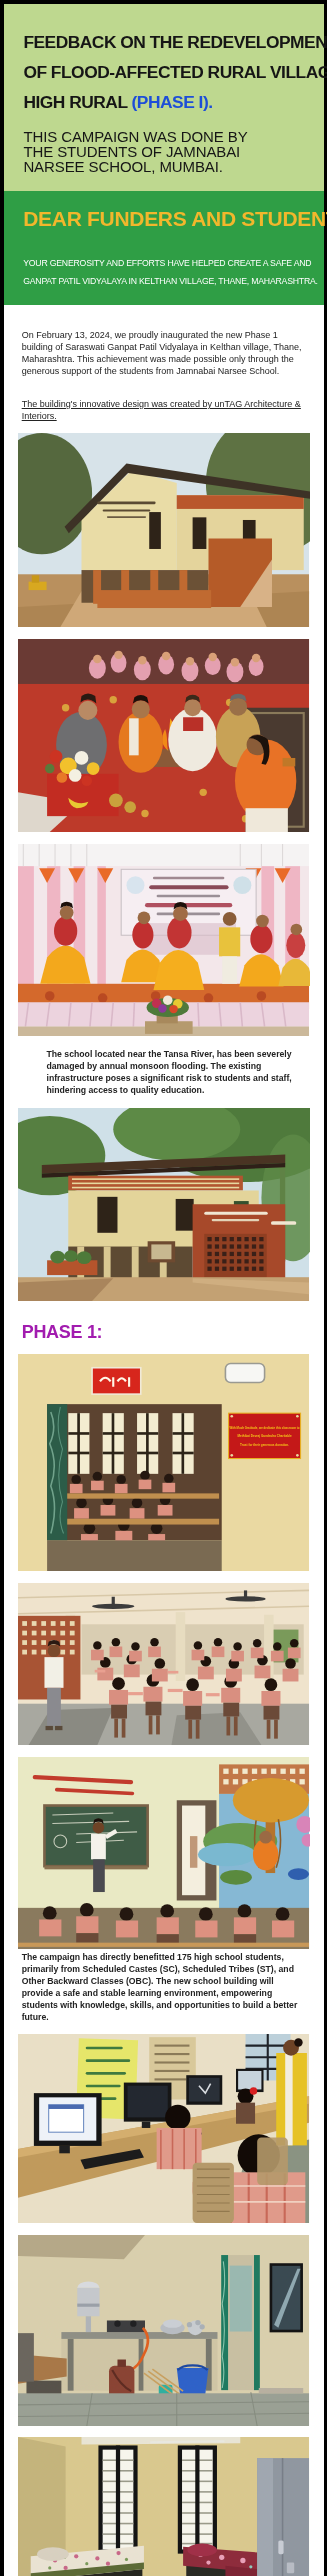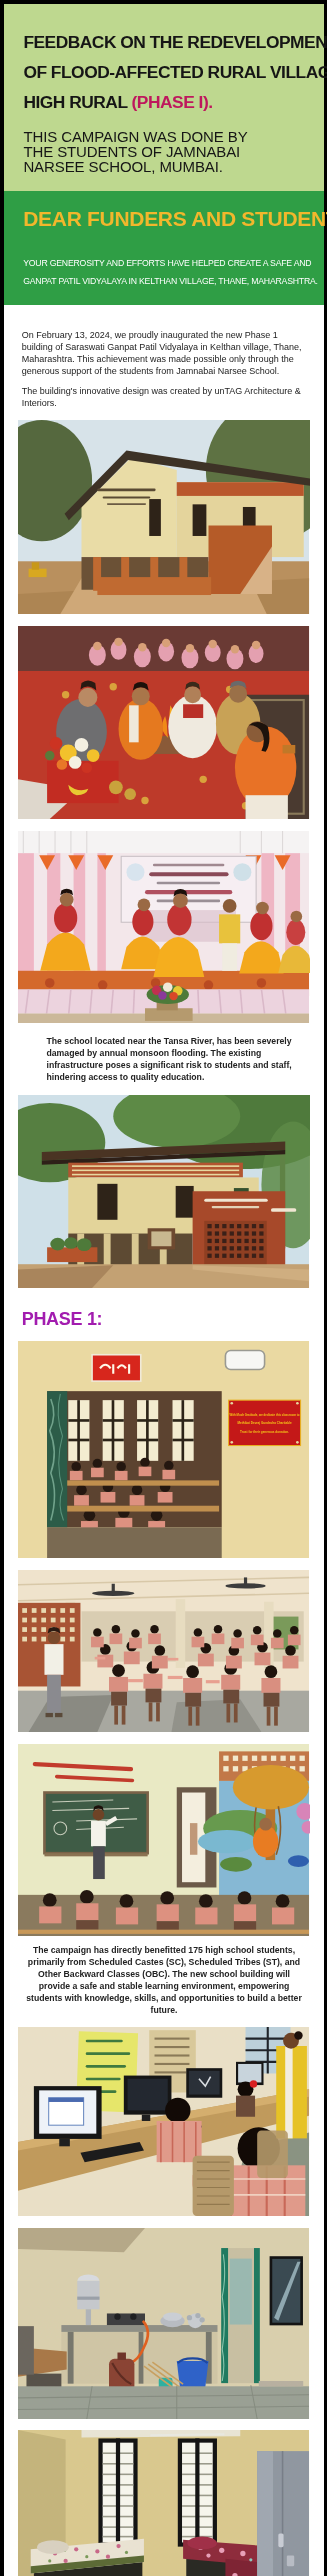--- a/index.html
+++ b/index.html
@@ -5,39 +5,39 @@
   html,body { margin:0; padding:0; background:#000; }
   .page { width:328px; box-sizing:border-box; background:#000; padding:4.2px 4.2px 6.3px 4.2px;
           font-family:"Liberation Sans", sans-serif; }
   .inner { background:#ffffff; }
 
   
   .hero { background:#bed88f; padding:23px 15px 17px 15px; }
   .hero h1 { margin:0 0 11.6px 4.2px; }
   .t-line { display:block; font-size:17.4px; font-weight:800; letter-spacing:-0.5px;
             line-height:30px; color:#161616; white-space:nowrap; }
-  .t-green { color:#be185d; }
+  .t-green { color:#1d4ed8; }
   .subtitle { margin:0 0 0 4.2px; font-size:15px; font-weight:400; line-height:15px;
               max-width:248px; color:#161616; letter-spacing:-0.1px; }
 
   
   .banner { background:#2f9e45; padding:16px 10.6px 15px 19px; }
   .banner h2 { margin:0 0 23px 0; font-size:21px; font-weight:800; color:#f2b72c;
                letter-spacing:-0.3px; white-space:nowrap; }
   .b-line { margin:0; color:#ffffff; font-weight:400; font-size:8.7px;
             letter-spacing:-0.2px; line-height:18px; white-space:nowrap; }
 
   
   .content { padding:0 14.3px 13.7px 14.3px; }
   .para { color:#232323; font-size:9px; line-height:12px; margin:0 3.2px; }
   .p-intro1 { margin-top:24px; }
-  .p-intro2 { margin-top:8px; }
+  .p-intro2 { margin-top:21px;text-decoration:underline; }
   .p-caption { font-weight:700; font-size:8.7px; }
   .p-flood  { margin-top:12.7px;margin-left:28px; }
-  .p-impact { margin-top:8px;text-align:center; }
+  .p-impact { margin-top:2px; }
   .phase-h { font-size:18px; font-weight:800; margin:21px 3.2px 8.5px 3.2px; color:#a21caf;
              letter-spacing:-0.3px; }
 
   figure.photo { margin:11.6px 0 0 0; }
   .mt18 { margin-top:9.5px; } .mt20 { margin-top:10.6px; } .mt24 { margin-top:12.7px; }
   .mt26 { margin-top:13.7px; } .mt30 { margin-top:16px; }
   .ph-368{height:194px} .ph-365{height:193px} .ph-364{height:192px} .ph-411{height:217px}
   .ph-306{height:162px} .ph-358{height:189px} .ph-362{height:191px} .ph-360{height:190px}
   figure.photo svg { display:block; width:100%; height:100%; }
 </style>

